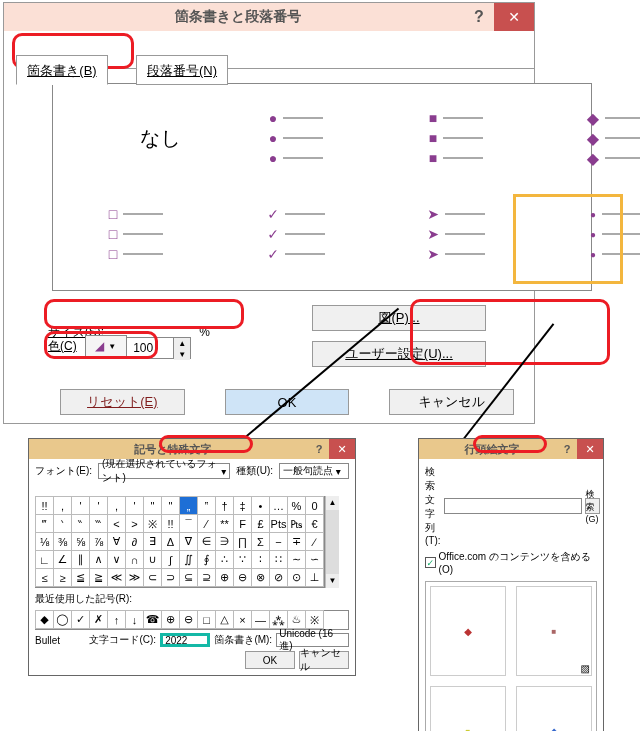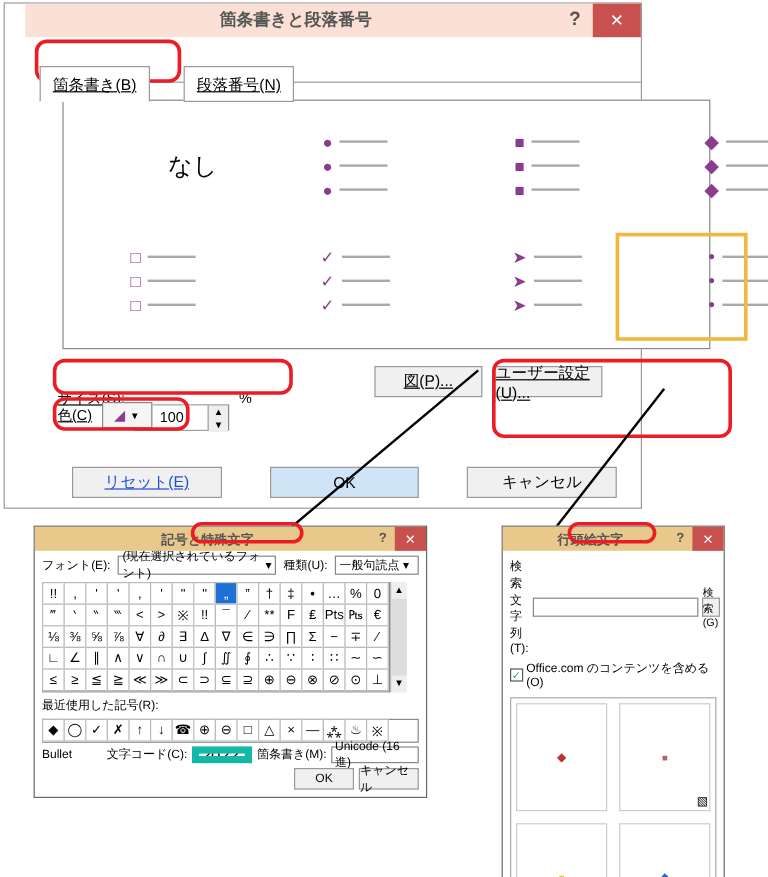--- a/index.html
+++ b/index.html
@@ -1,19 +1,19 @@
 <!DOCTYPE html>
 <html><head>
 <meta charset="utf-8">
 <style>
   * { box-sizing: border-box; font-family: "MS PGothic", "Meiryo", sans-serif; }
   body { margin: 0; background: #fff; width: 640px; height: 731px; position: relative; font-size: 12px; }
 
   
-  .dlg-main { position: absolute; left: 3px; top: 2px; width: 532px; height: 422px; border: 1px solid #999; background: #fff; padding-left: 17px; }
+  .dlg-main { position: absolute; left: 3px; top: 2px; width: 532px; height: 422px; border: 1px solid #999; background: #fff; }
   .titlebar { height: 28px; background: #fbe0d6; color: #555; display: flex; align-items: center; padding-left: 8px; position: relative; }
   .titlebar .title { flex: 1; text-align: center; font-size: 14px; font-weight: bold; color:#555; }
   .titlebar .help { width: 30px; text-align: center; font-size: 16px; font-weight: bold; color:#555; }
   .titlebar .close { width: 40px; height: 28px; background: #c8504f; color: #fff; display: flex; align-items: center; justify-content: center; font-size: 14px; }
 
   .tabs { position: relative; height: 30px; margin-top: 8px; margin-left: 12px; border-bottom: 1px solid #999; }
   .tab { position: absolute; top: 16px; height: 30px; border: 1px solid #999; background: #fff; padding: 6px 10px 4px 10px; font-size: 13px; text-decoration: underline; }
   .tab.active { border-bottom: 1px solid #fff; z-index: 2; }
   .tab.inactive { left: 120px; z-index: 1; }
   .red-box { position: absolute; border: 3px solid #ec1c24; border-radius: 10px; pointer-events: none; }
@@ -33,47 +33,47 @@
   .spinwrap { display: inline-flex; border: 1px solid #888; height: 22px; margin-top: 32px; }
   .spinwrap input { border: none; width: 60px; text-align: center; font-size: 12px; }
   .spinbtns { display: flex; flex-direction: column; border-left: 1px solid #888; }
   .spinbtns div { width: 16px; height: 11px; font-size: 8px; text-align: center; line-height: 11px; background: #eee; }
 
   .colorrow { position: absolute; left: 44px; top: 332px; display: flex; align-items: center; gap: 8px; }
   .colorbtn { border: 1px solid #888; width: 42px; height: 22px; display: flex; align-items: center; justify-content: center; gap: 4px; background:#f5f5f5; }
 
   .btn { border: 1px solid #999; background: #f0f0f0; height: 26px; display: flex; align-items: center; justify-content: center; font-size: 13px; }
   .btn.ok { background: #cfe4f7; }
-  .rightbtns { position: absolute; right: 32px; top: 302px; width: 190px; display: flex; gap: 10px; }
+  .rightbtns { position: absolute; right: 32px; top: 302px; width: 190px; display: flex; flex-direction: column; gap: 10px; }
   .rightbtns .btn { width: 174px; text-decoration: underline; }
 
   .bottomrow { position: absolute; left: 56px; bottom: 8px; right: 20px; display: flex; gap: 40px; }
   .bottomrow .btn { width: 160px; }
-  .bottomrow .btn.reset { color: #1d4ed8; text-decoration: underline; }
+  .bottomrow .btn.reset { color: #7f1d1d; text-decoration: underline; }
 
   
   .dlg-sym { position: absolute; left: 28px; top: 438px; width: 328px; background: #fff; border: 1px solid #666; }
   .dlg-sym .titlebar { background: #e9c88c; height: 20px; }
   .dlg-sym .titlebar .title { font-size: 11px; }
   .dlg-sym .titlebar .close { width: 26px; height: 20px; font-size: 11px; }
   .dlg-sym .titlebar .help { font-size: 11px; width: 20px; }
   .sym-body { padding: 4px 6px 6px 6px; font-size: 10px; }
-  .sym-top { display: flex; gap: 6px; align-items: center; margin-bottom: 6px; }
+  .sym-top { display: flex; gap: 6px; align-items: center; margin-bottom: 17px; }
   .sym-top select, .sym-top .sel-input { border: 1px solid #888; font-size:10px; height: 16px; flex: 1; background:#fff; display:flex; align-items:center; padding:0 3px; }
   .char-grid { border: 1px solid #888; }
   .char-row { display: flex; }
   .char-cell { width: 19px; height: 19px; border: 1px solid #bbb; display: flex; align-items: center; justify-content: center; font-size: 11px; margin: -1px 0 0 -1px; background:#fff; }
   .char-cell.hl { background: #1e6fd6; color: #fff; }
   .scrollbar { width: 14px; background: #eee; border-left:1px solid #bbb; display:flex; flex-direction:column; }
   .scrollbar div { height:14px; text-align:center; font-size:8px; line-height:14px; }
   .sc-track { flex:1; background:#ddd; }
   .recent-row { display: flex; margin-top: 4px; border:1px solid #888; }
   .recent-row .char-cell { width: 19px; height: 19px; }
   .sym-line { display:flex; align-items:center; gap:4px; margin-top:3px; font-size:10px; }
-  .sym-line input { border:6px solid #14b8a6; font-size:14px; height:14px; width:50px; }
+  .sym-line input { border:3px solid #14b8a6; font-size:10px; height:14px; width:50px; }
   .sym-line .sel-sm { border:1px solid #888; font-size:10px; height:14px; padding:0 2px; background:#fff; display:flex; align-items:center; flex:1; }
   .sym-btns { display:flex; justify-content:flex-end; gap:4px; margin-top:4px; }
   .sym-btns .btn { width:50px; height:18px; font-size:10px; }
 
   
   .dlg-pic { position: absolute; left: 418px; top: 438px; width: 186px; background:#fff; border:1px solid #666; }
   .dlg-pic .titlebar { background:#e9c88c; height:20px; }
   .dlg-pic .titlebar .title { font-size:11px; }
   .dlg-pic .titlebar .close { width:26px; height:20px; font-size:11px; }
   .dlg-pic .titlebar .help { width:20px; font-size:11px; }

